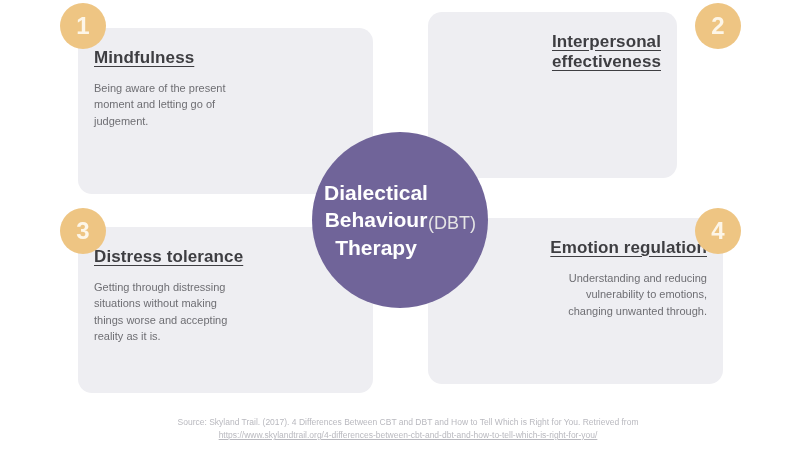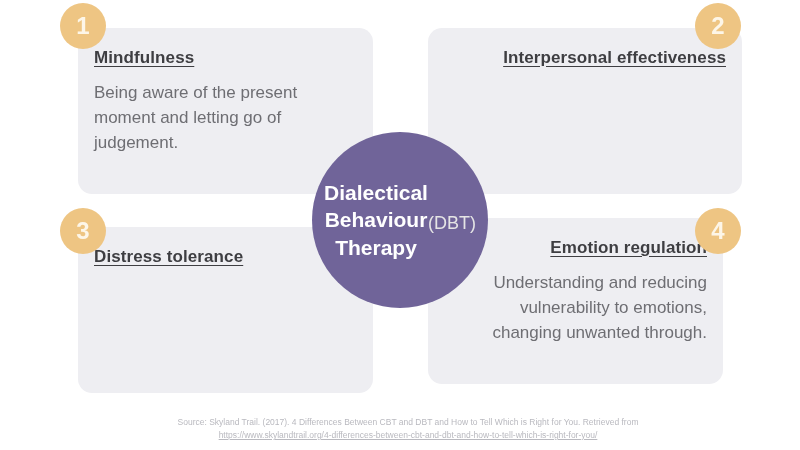--- a/index.html
+++ b/index.html
@@ -20,35 +20,35 @@
 
   
   .card {
     position: absolute;
     background: #eeeef2;
     border-radius: 14px;
     box-sizing: border-box;
     padding: 20px 16px;
   }
   .card.tl { left: 78px;  top: 28px;  width: 295px; height: 166px; }
-  .card.tr { left: 428px; top: 28px;  width: 314px; height: 166px; }
+  .card.tr { left: 428px; top: 12px;  width: 249px; height: 166px; }
   .card.bl { left: 78px;  top: 227px; width: 295px; height: 166px; }
   .card.br { left: 428px; top: 218px; width: 295px; height: 166px; }
 
   .card-heading {
     font-size: 17px;
     font-weight: bold;
     color: #3e3e42;
     text-decoration: underline;
     text-underline-offset: 3px;
     margin: 0 0 12px 0;
     letter-spacing: 0.1px;
   }
   .card-body {
-    font-size: 17px;
+    font-size: 11px;
     line-height: 1.48;
     color: #6e6e73;
     margin: 0;
     white-space: pre-line;
   }
 
   .align-left  .card-heading,
   .align-left  .card-body  { text-align: left; }
   .align-right .card-heading,
   .align-right .card-body  { text-align: right; }
@@ -136,20 +136,24 @@
 
   <div class="card tr align-right">
     <p class="card-heading">Interpersonal effectiveness</p>
   </div>
   <div class="badge b2">
     <span>2</span>
   </div>
 
   <div class="card bl align-left">
     <p class="card-heading">Distress tolerance</p>
+    <p class="card-body">Getting through distressing
+situations without making
+things worse and accepting
+reality as it is.</p>
   </div>
   <div class="badge b3">
     <span>3</span>
   </div>
 
   <div class="card br align-right">
     <p class="card-heading">Emotion regulation</p>
     <p class="card-body">Understanding and reducing
 vulnerability to emotions,
 changing unwanted through.</p>

